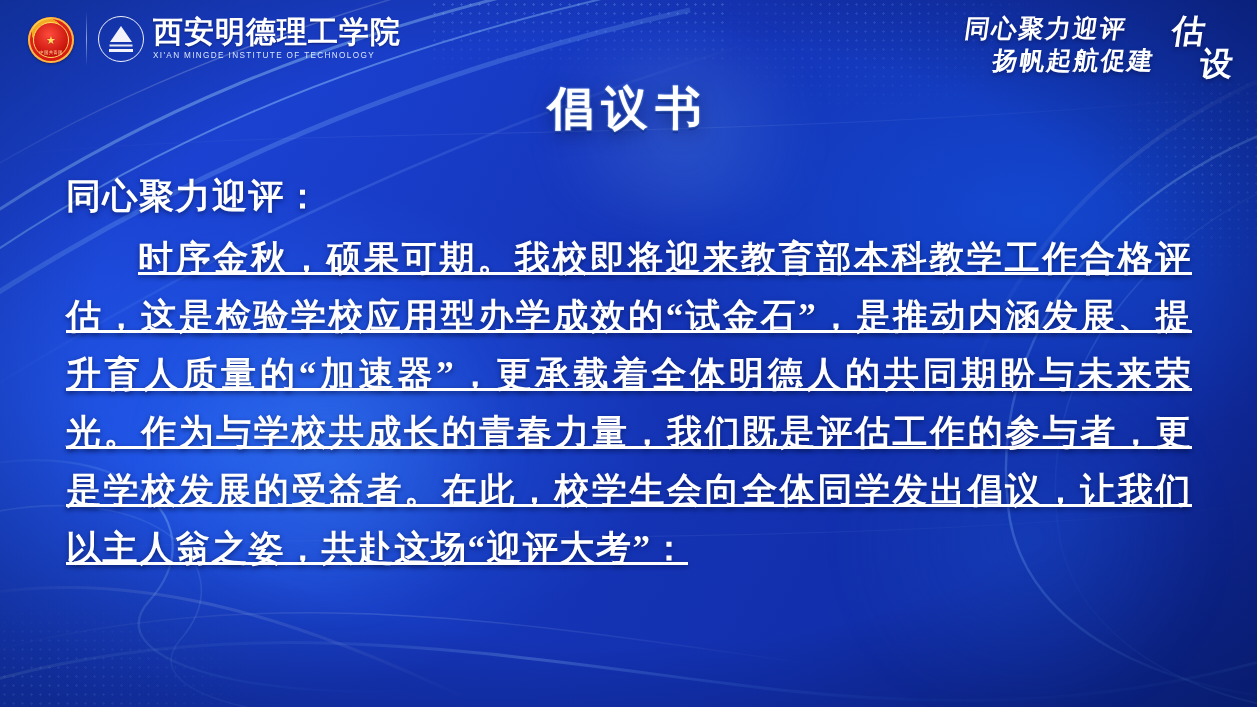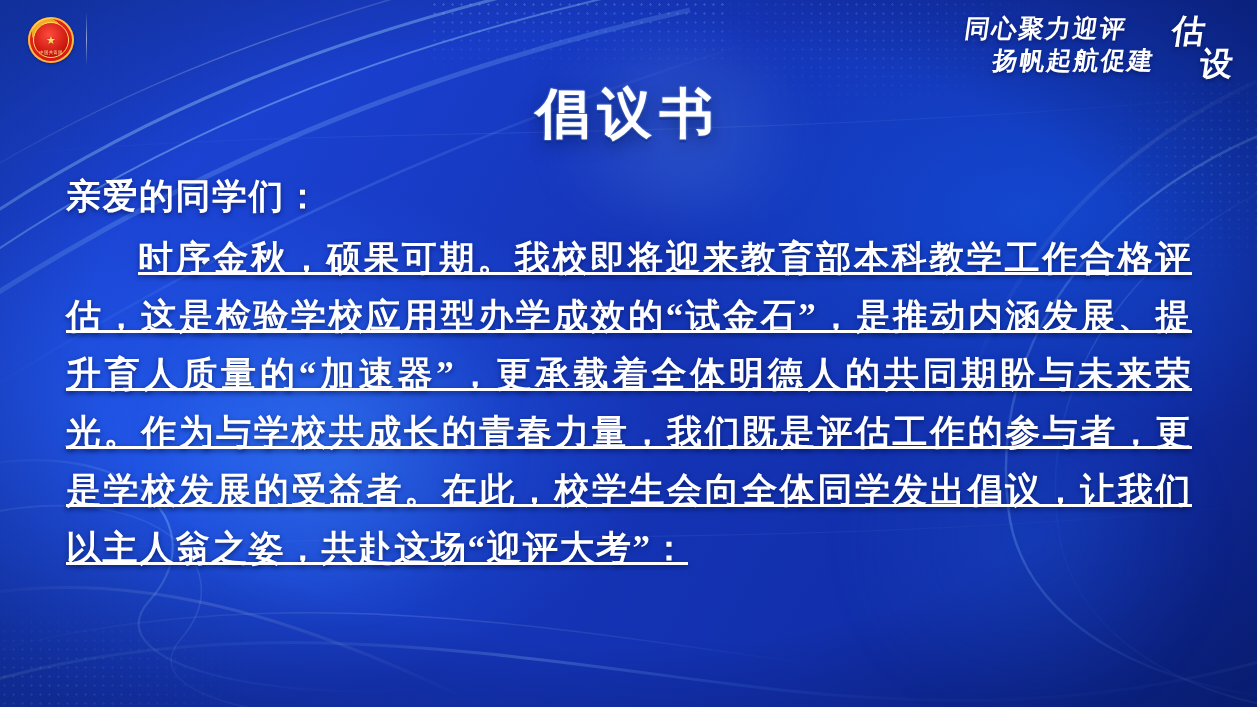--- a/index.html
+++ b/index.html
@@ -188,21 +188,21 @@
 
   
   .title {
     position: absolute;
     left: 0;
     top: 78px;
     width: 100%;
     text-align: center;
     font-family: "Liberation Serif", "DejaVu Serif", serif;
     font-weight: bold;
-    font-size: 54px;
+    font-size: 46px;
     letter-spacing: 8px;
     color: #ffffff;
     text-shadow:
       0 0 2px rgba(180,215,255,.9),
       0 3px 0 rgba(10,40,130,.55),
       0 6px 18px rgba(0,15,70,.6);
   }
 
   
   .body-copy {
@@ -292,29 +292,36 @@
 
     <div class="emblem">
       <div class="inner">
         <span class="star">★</span>
         <span class="txt">中国共青团</span>
       </div>
     </div>
 
     <div class="divider"></div>
 
+    <div class="school-logo">
+      <div class="school-mark"></div>
+      <div class="school-names">
+        <div class="school-cn">西安明德理工学院</div>
+        <div class="school-en">XI'AN MINGDE INSTITUTE OF TECHNOLOGY</div>
+      </div>
+    </div>
 
     <div class="slogan">
       <div class="line l1">同心聚力迎评</div>
       <div class="line l1b">估</div>
       <div class="line l2">扬帆起航促建</div>
       <div class="line l2b">设</div>
     </div>
   </div>
 
   <div class="title">倡议书</div>
 
   <div class="body-copy">
-    <span class="salutation">亲爱的同学们：</span>
+    <span class="salutation">同心聚力迎评：</span>
     <span class="para">时序金秋，硕果可期。我校即将迎来教育部本科教学工作合格评估，这是检验学校应用型办学成效的“试金石”，是推动内涵发展、提升育人质量的“加速器”，更承载着全体明德人的共同期盼与未来荣光。作为与学校共成长的青春力量，我们既是评估工作的参与者，更是学校发展的受益者。在此，校学生会向全体同学发出倡议，让我们以主人翁之姿，共赴这场“迎评大考”：</span>
   </div>
 
 </div>
 
 </body></html>

